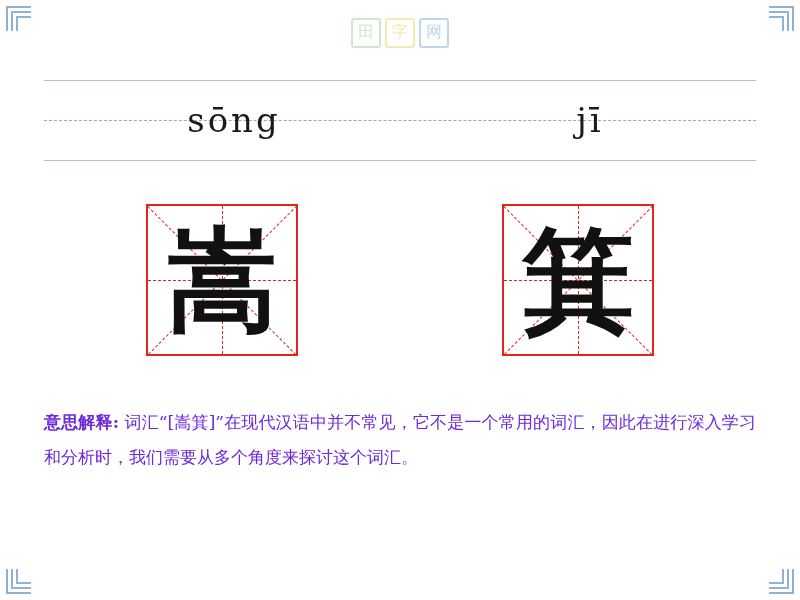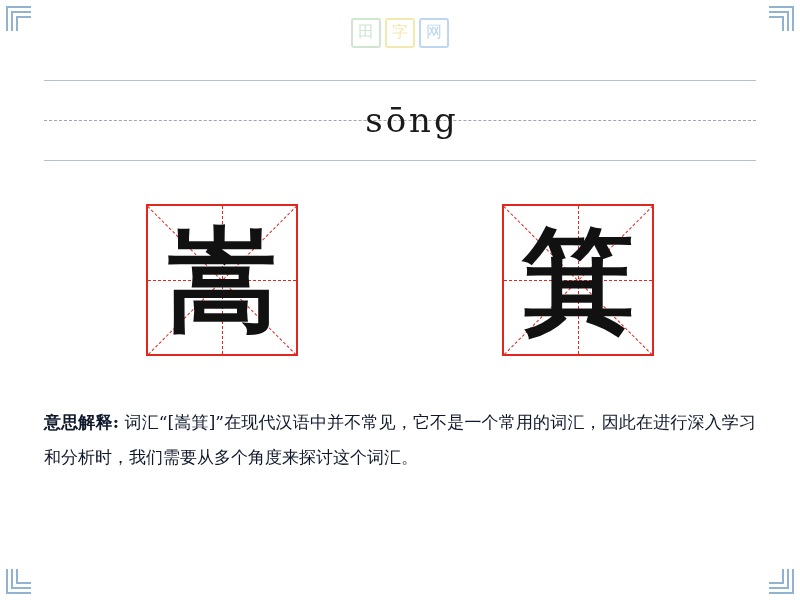--- a/index.html
+++ b/index.html
@@ -170,21 +170,21 @@
   }
 
   
   .explain {
     position: absolute;
     top: 405px;
     left: 44px;
     width: 712px;
     font-size: 17px;
     line-height: 2.05;
-    color: #0f172a;
+    color: #6d28d9;
     font-family: "DejaVu Serif", serif;
     text-align: justify;
   }
   .explain .label {
     font-weight: 700;
   }
 </style>
 </head>
 <body>
 
@@ -224,20 +224,21 @@
 </div>
 
 <div class="staff">
   <div class="line l1"></div>
   <div class="line l2"></div>
   <div class="line l3"></div>
 </div>
 
 <div class="pinyin-row">
   <div class="pinyin-cell">sōng</div>
+  <div class="pinyin-cell">jī</div>
 </div>
 
 <div class="char-row">
   <div class="char-cell">
     <div class="tianzige">
       <div class="d1"></div>
       <div class="d2"></div>
       <div class="v"></div>
       <div class="h"></div>
       <div class="glyph">嵩</div>

